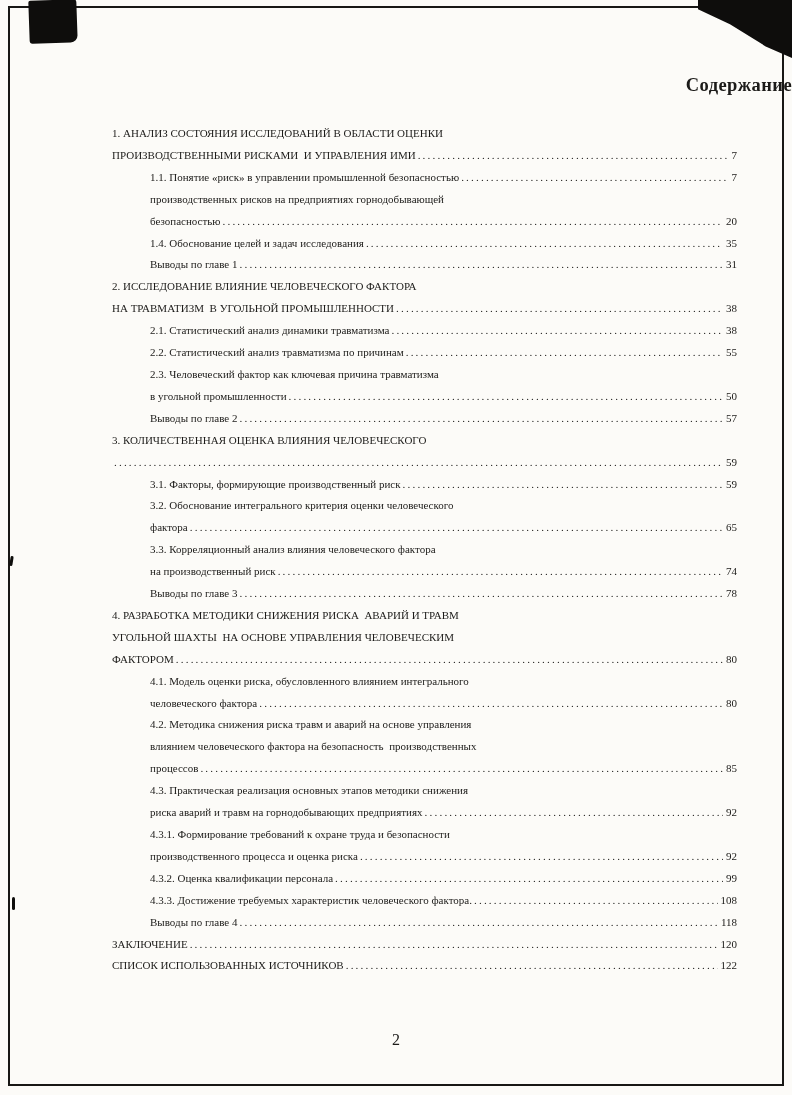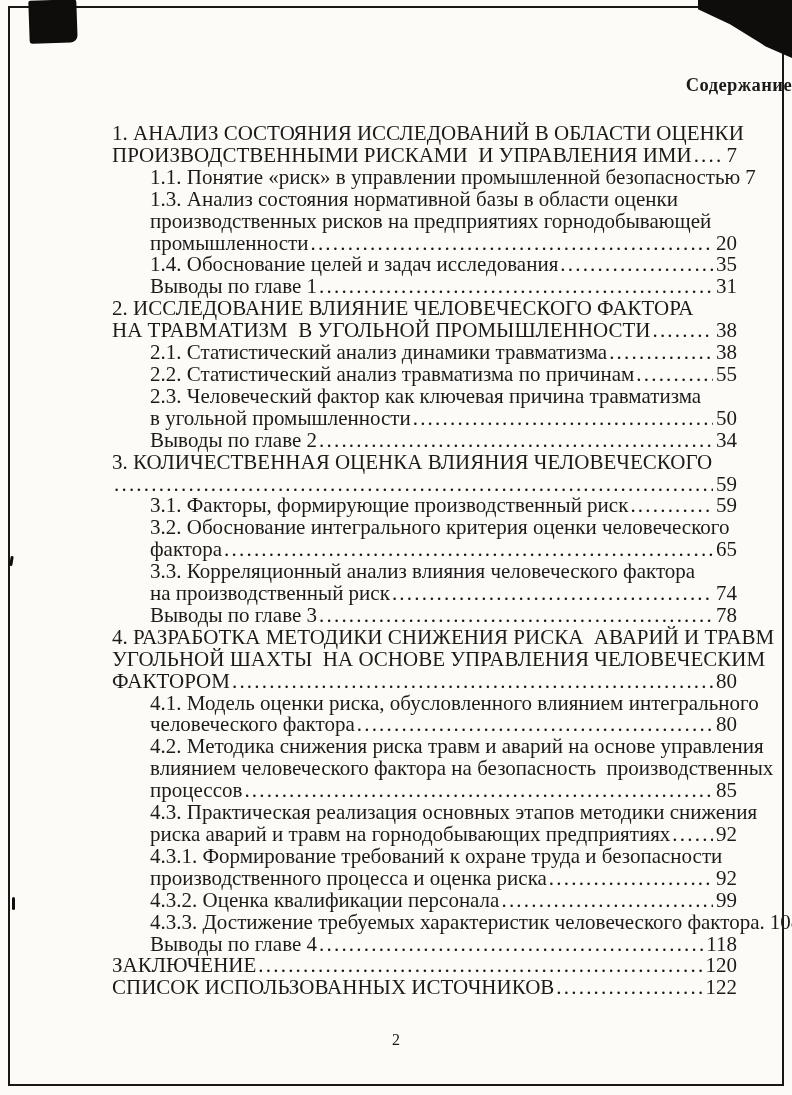--- a/index.html
+++ b/index.html
@@ -66,21 +66,21 @@
     text-align: right;
     font-weight: bold;
     font-size: 18.5px;
     letter-spacing: 0.4px;
   }
   .toc {
     position: absolute;
     left: 112px;
     right: 55px;
     top: 123px;
-    font-size: 21px;
+    font-size: 11px;
     line-height: 21.9px;
   }
   .toc-line {
     display: flex;
     align-items: baseline;
   }
   .toc-line.indent {
     padding-left: 38px;
   }
   .toc-text {
@@ -128,27 +128,24 @@
       <span class="toc-text">ПРОИЗВОДСТВЕННЫМИ РИСКАМИ  И УПРАВЛЕНИЯ ИМИ</span>
       <span class="leader"></span>
       <span class="toc-page">7</span>
     </div>
     <div class="toc-line indent">
       <span class="toc-text">1.1. Понятие «риск» в управлении промышленной безопасностью</span>
       <span class="leader"></span>
       <span class="toc-page">7</span>
     </div>
     <div class="toc-line indent">
-      <span class="toc-text">1.3. Анализ состояния нормативной базы в области оценки</span>
-    </div>
-    <div class="toc-line indent">
       <span class="toc-text">производственных рисков на предприятиях горнодобывающей</span>
     </div>
     <div class="toc-line indent">
-      <span class="toc-text">промышленности</span>
+      <span class="toc-text">безопасностью</span>
       <span class="leader"></span>
       <span class="toc-page">20</span>
     </div>
     <div class="toc-line indent">
       <span class="toc-text">1.4. Обоснование целей и задач исследования</span>
       <span class="leader"></span>
       <span class="toc-page">35</span>
     </div>
     <div class="toc-line indent">
       <span class="toc-text">Выводы по главе 1</span>
@@ -177,21 +174,21 @@
       <span class="toc-text">2.3. Человеческий фактор как ключевая причина травматизма</span>
     </div>
     <div class="toc-line indent">
       <span class="toc-text">в угольной промышленности</span>
       <span class="leader"></span>
       <span class="toc-page">50</span>
     </div>
     <div class="toc-line indent">
       <span class="toc-text">Выводы по главе 2</span>
       <span class="leader"></span>
-      <span class="toc-page">34</span>
+      <span class="toc-page">57</span>
     </div>
     <div class="toc-line">
       <span class="toc-text">3. КОЛИЧЕСТВЕННАЯ ОЦЕНКА ВЛИЯНИЯ ЧЕЛОВЕЧЕСКОГО</span>
     </div>
     <div class="toc-line">
       <span class="leader"></span>
       <span class="toc-page">59</span>
     </div>
     <div class="toc-line indent">
       <span class="toc-text">3.1. Факторы, формирующие производственный риск</span>

